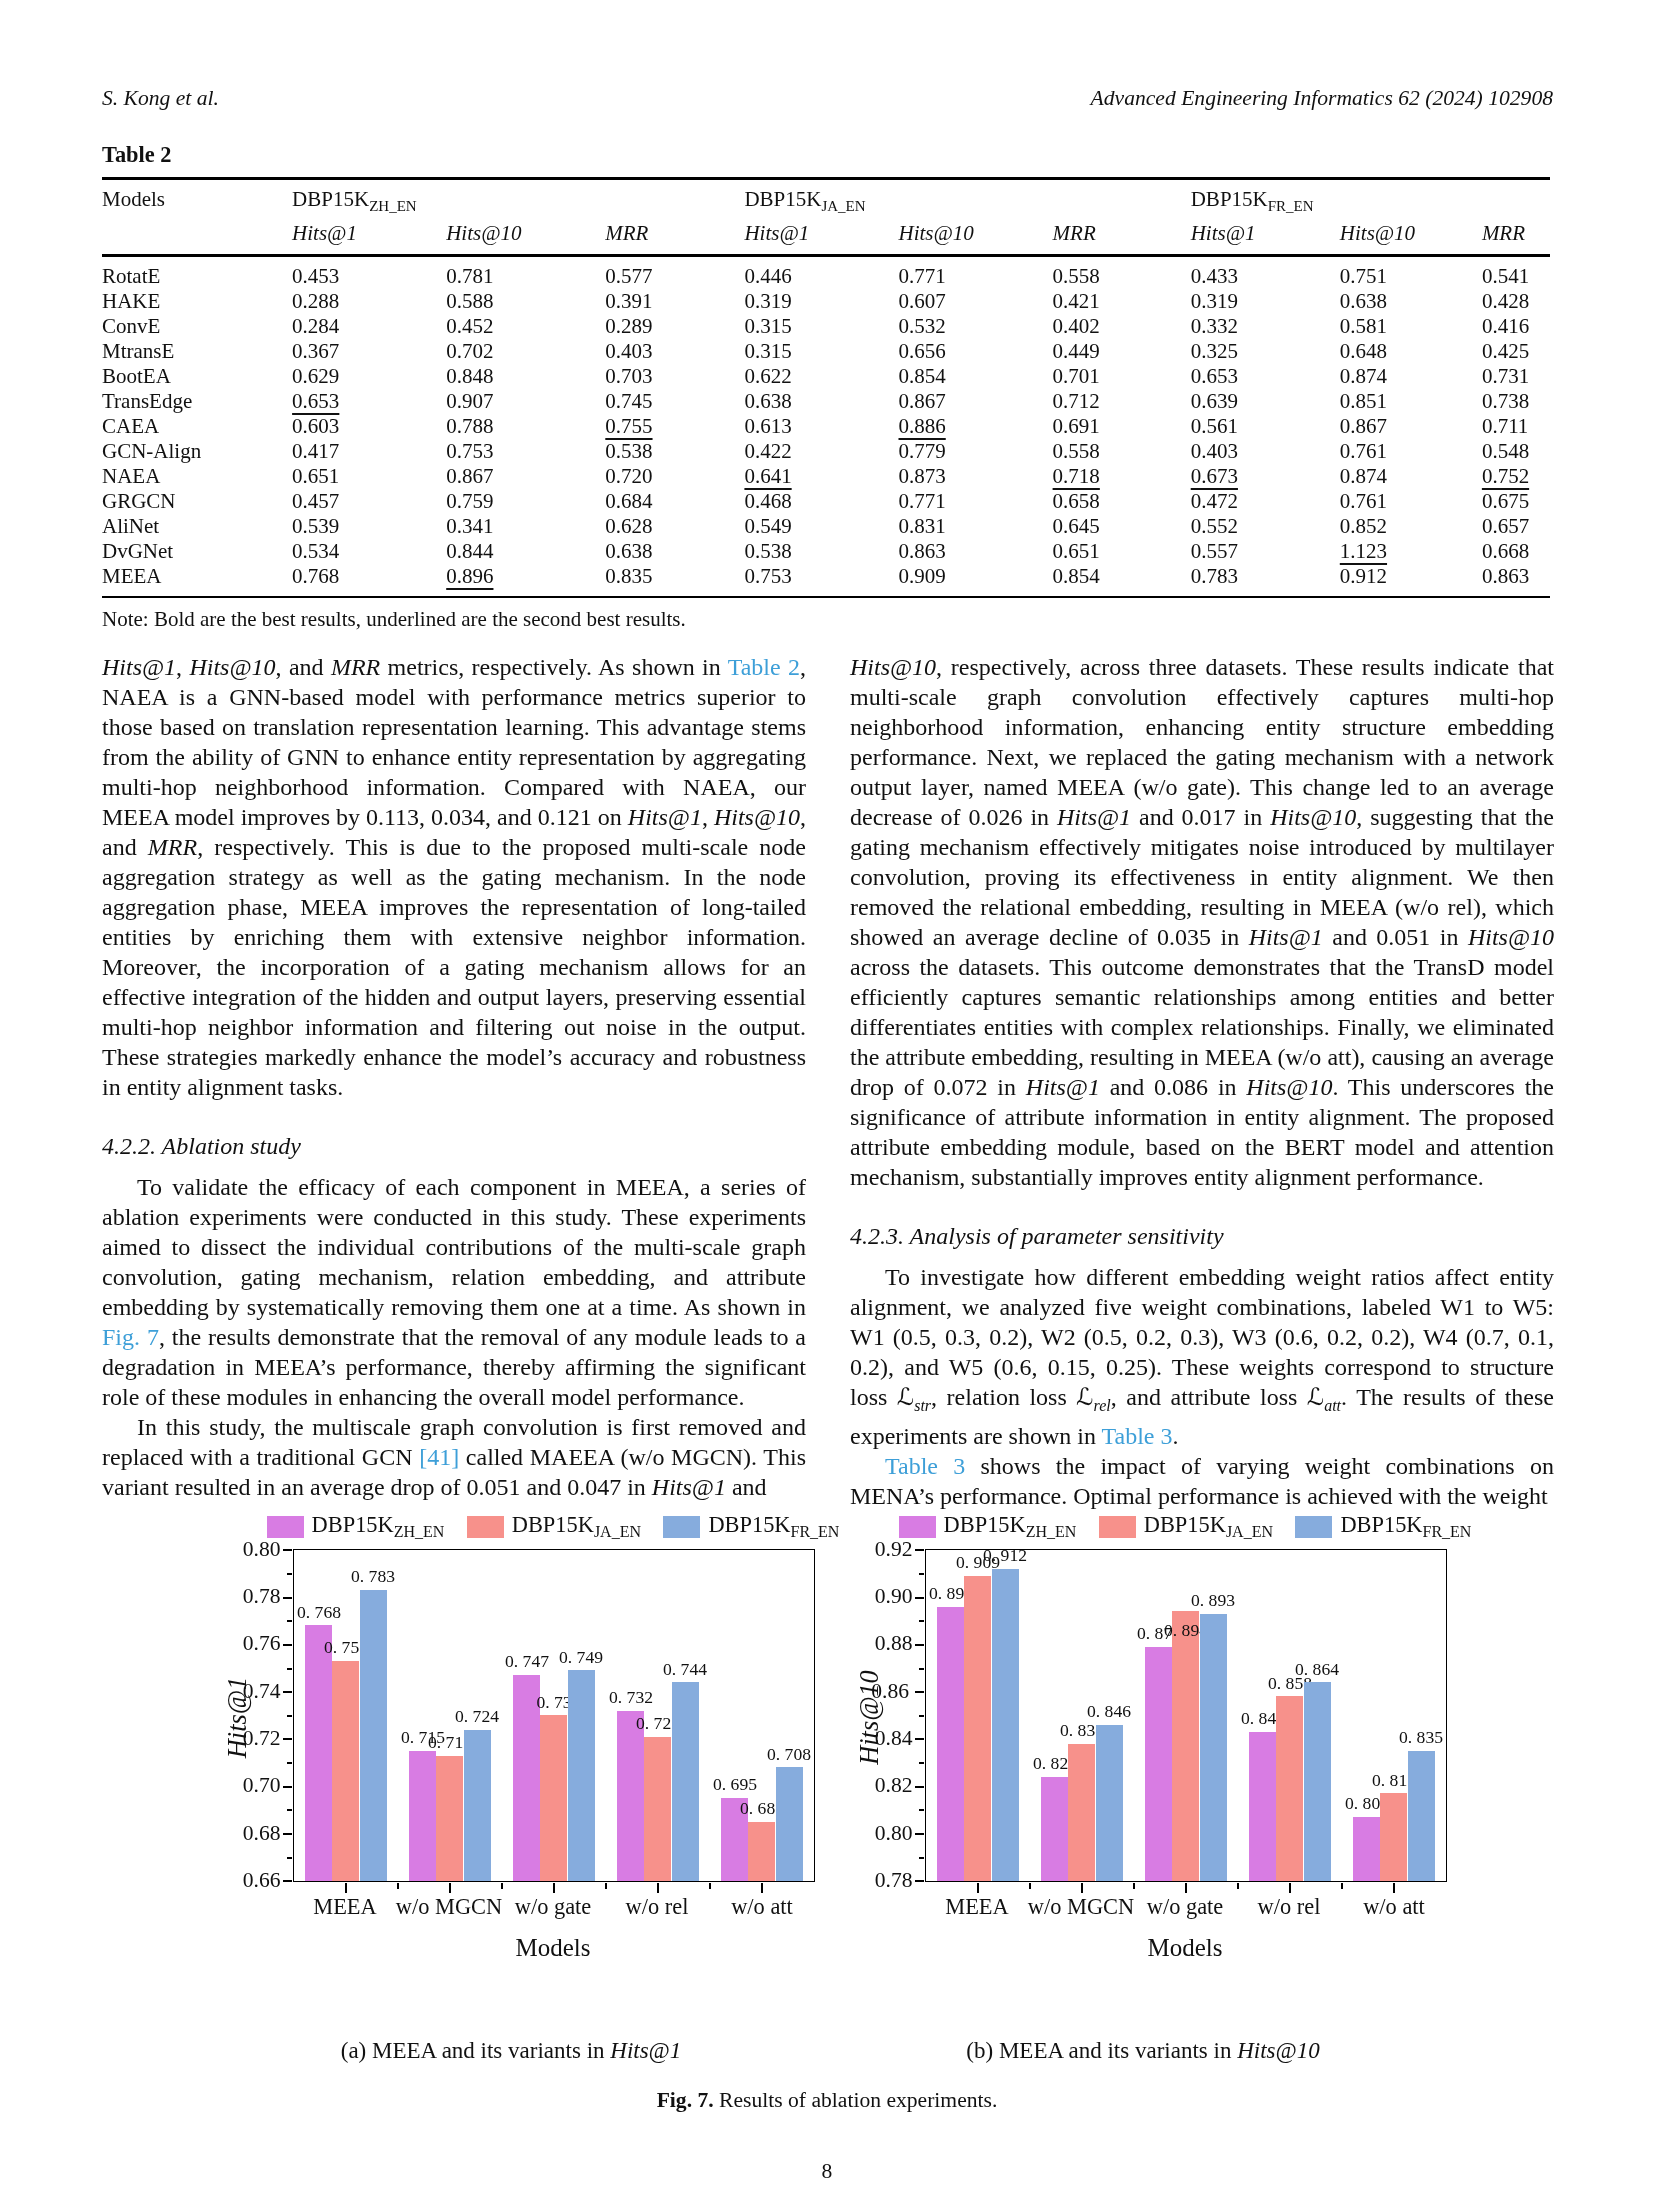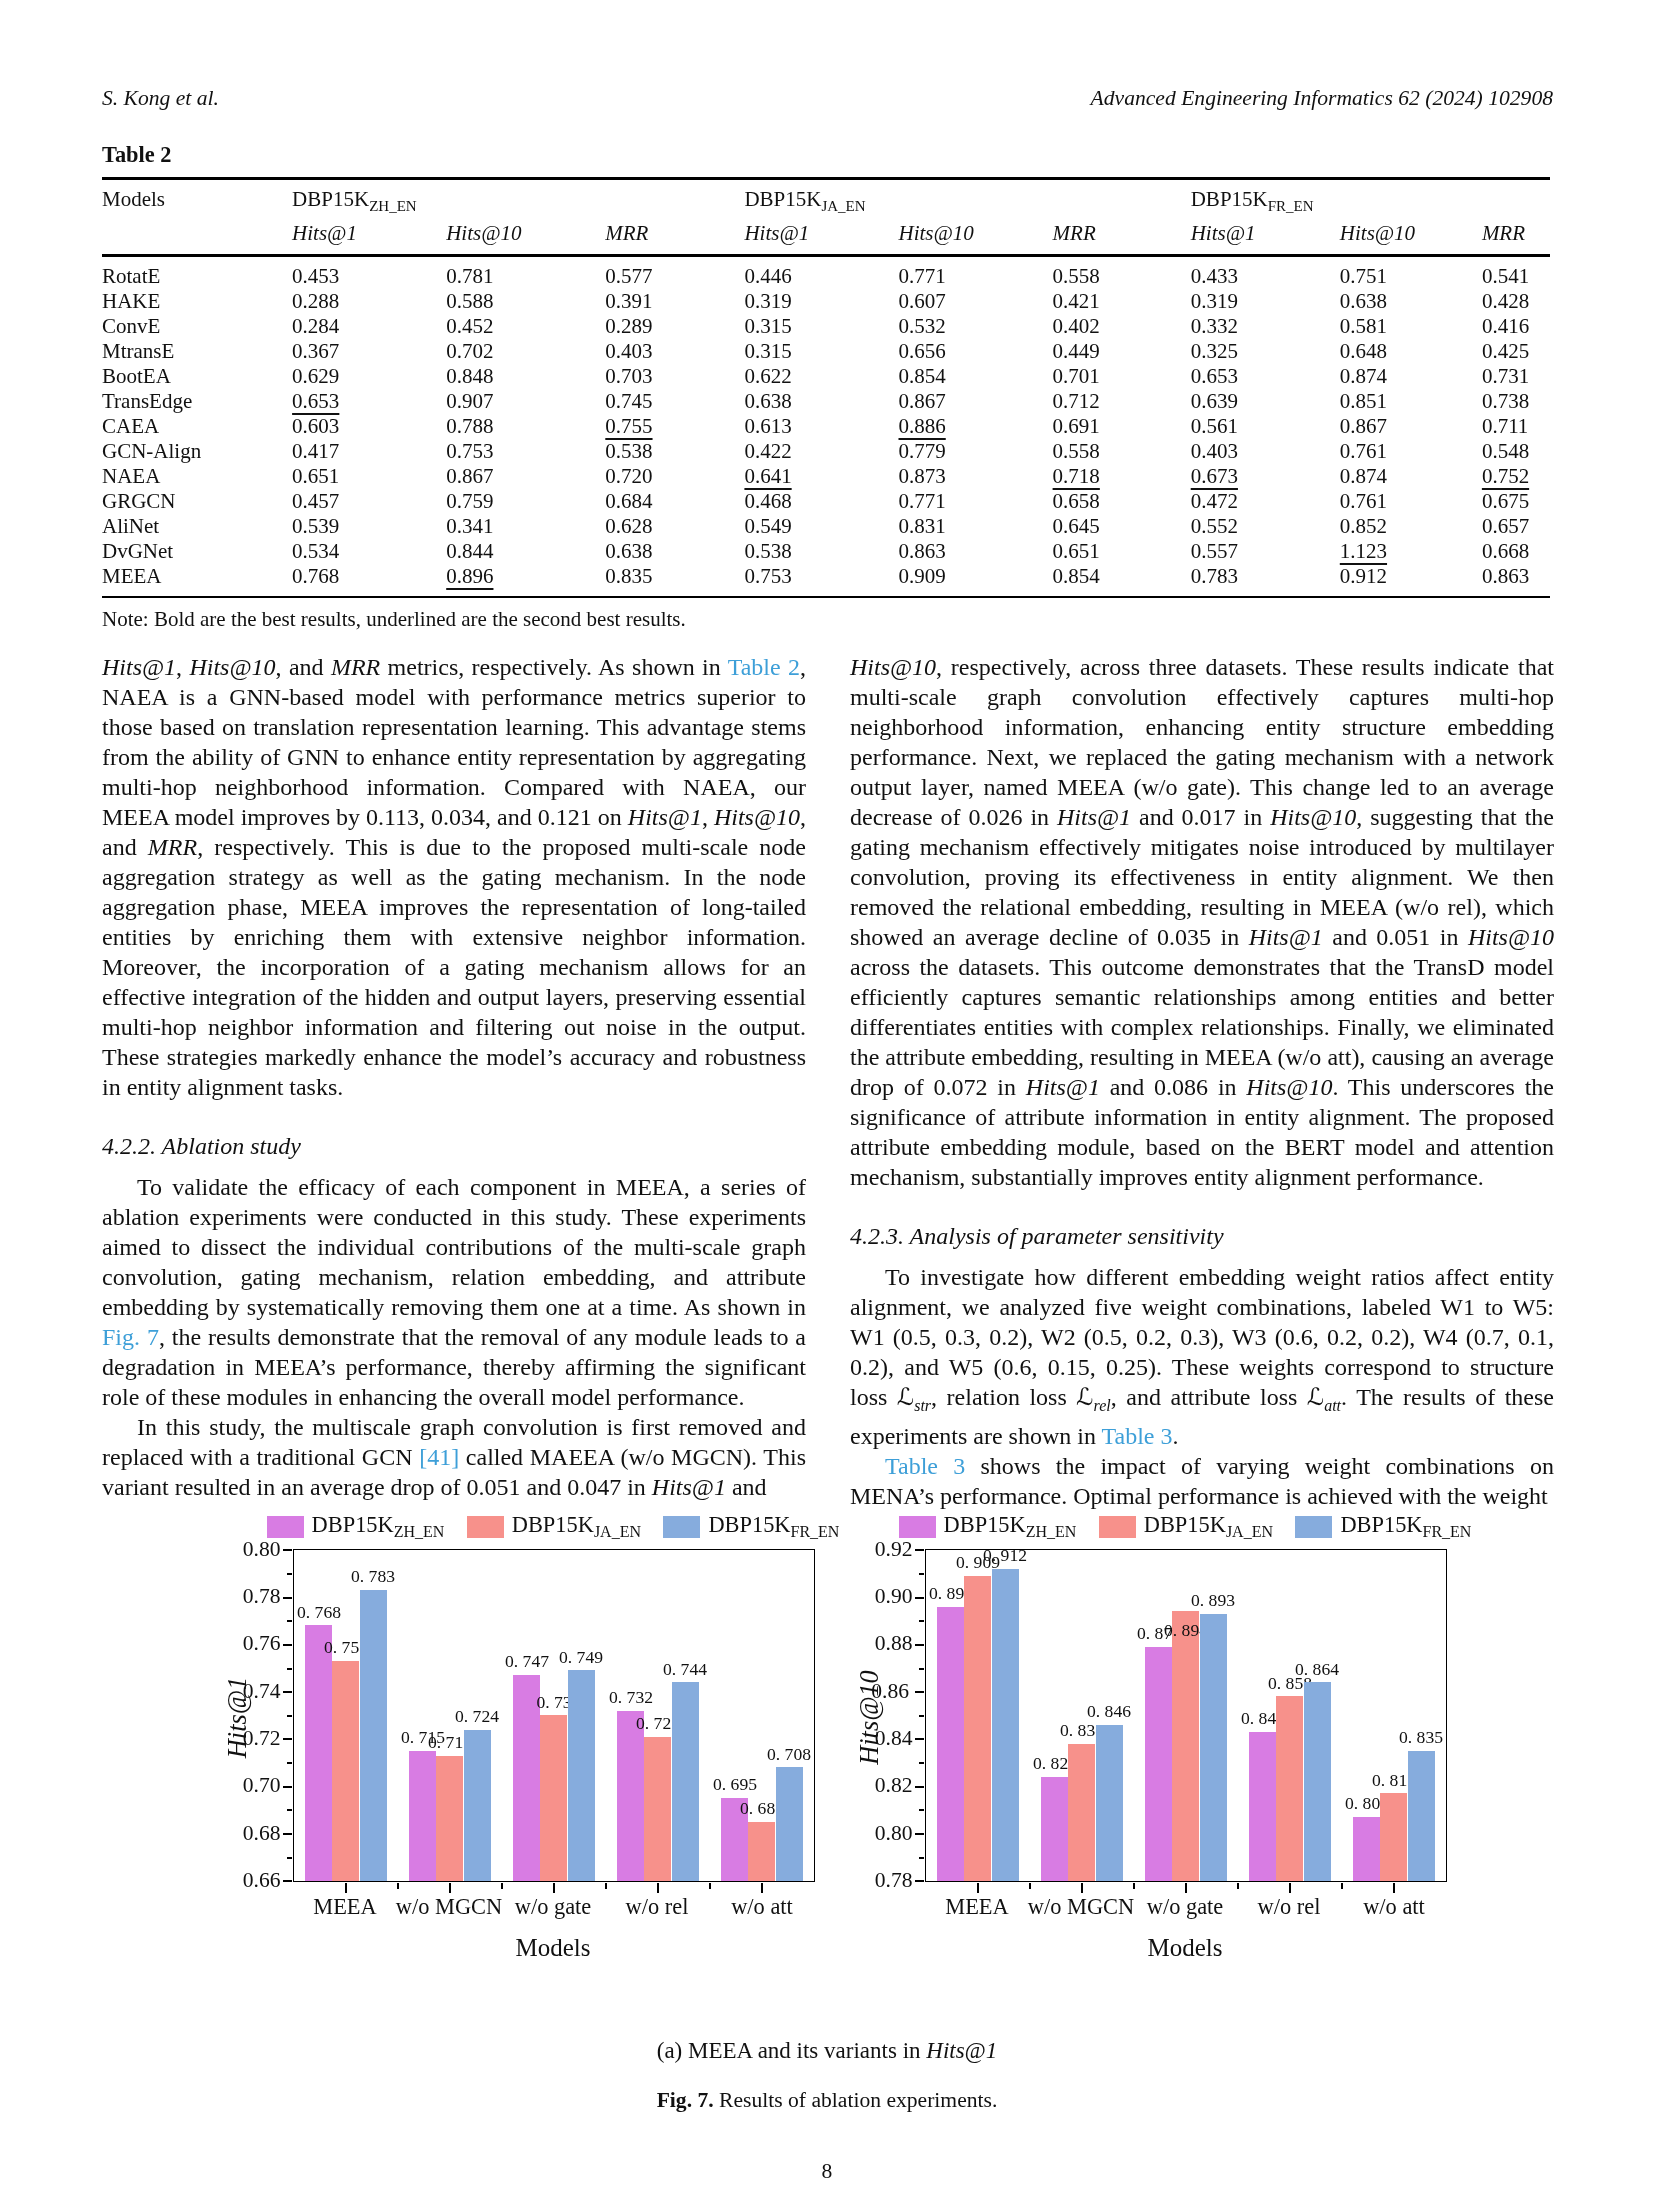--- a/index.html
+++ b/index.html
@@ -459,20 +459,23 @@
           <div class="xlab" style="left: 386px; top: 382px;">w/o rel</div>
           <div class="xlab" style="left: 491px; top: 382px;">w/o att</div>
           <div class="yaxis-title" style="left: -50px; top: 190px; width: 160px; transform: rotate(-90deg);">Hits@10</div>
           <div class="xaxis-title">Models</div>
         </div>
     </div>
     <div class="subcaps">
       <div class="subcap">
         <span>(a) MEEA and its variants in </span><span class="seg-i">Hits@1</span>
       </div>
+      <div class="subcap">
+        <span>(b) MEEA and its variants in </span><span class="seg-i">Hits@10</span>
+      </div>
     </div>
     <div class="figcap">
       <span class="fl">Fig. 7.</span><span> Results of ablation experiments.</span>
     </div>
   </div>
 
   <div class="pageno">8</div>
 </div>
 
 

